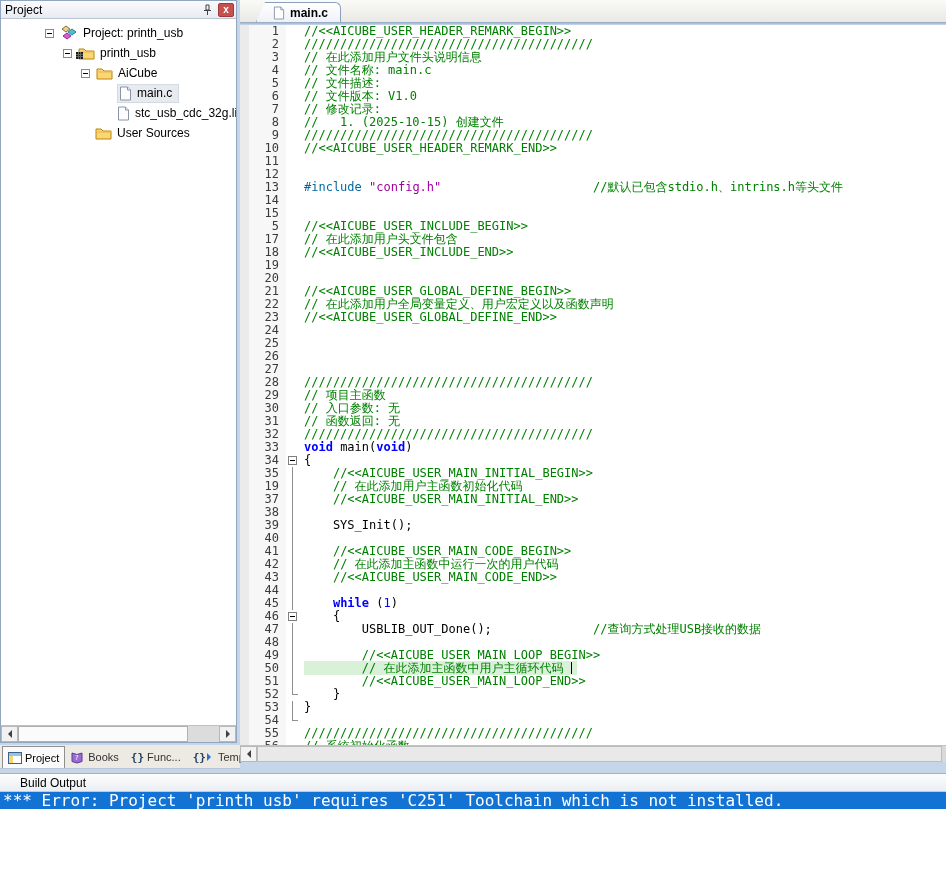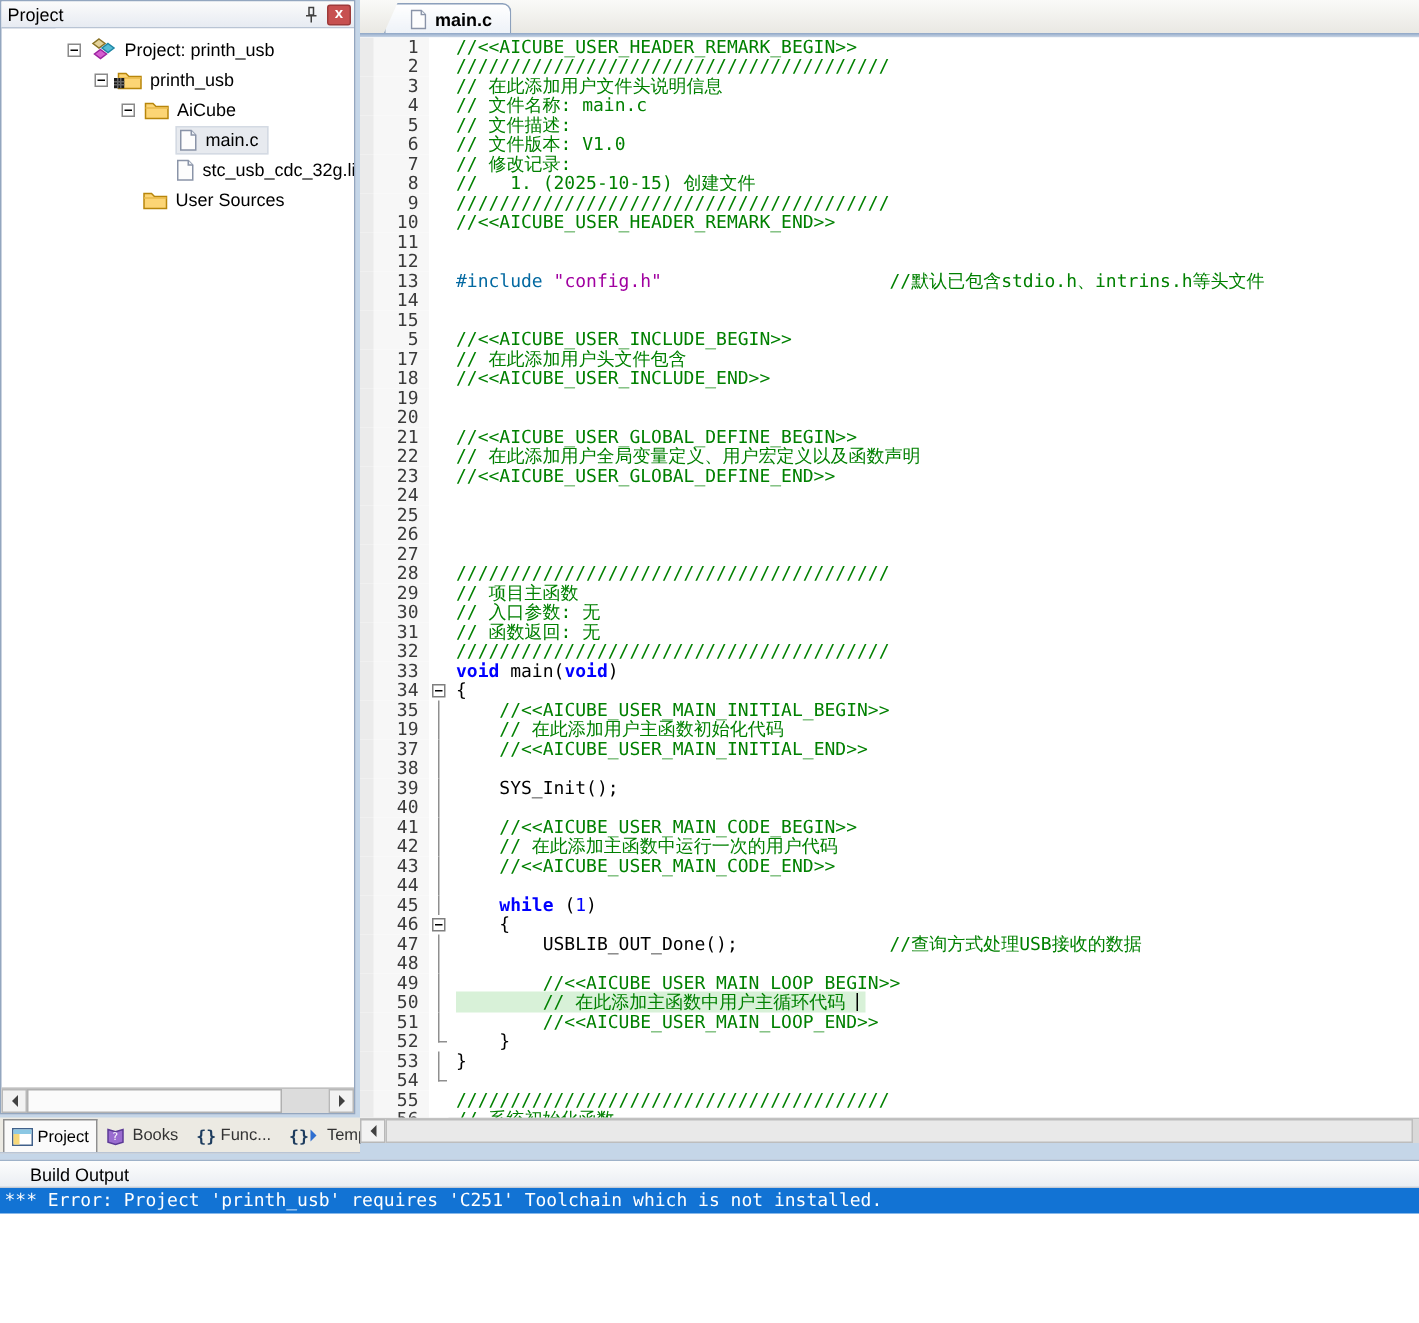--- a/index.html
+++ b/index.html
@@ -115,21 +115,21 @@
     background: #fff; border-top: 1px solid #9fb2c9; display: flex; flex-direction: column;
   }
   .build-title {
     height: 18px; flex: 0 0 18px; background: linear-gradient(#fdfdfd,#eaeef3);
     border-bottom: 1px solid #c3cbd6; font-size: 12px; color: #000;
     display: flex; align-items: center; padding-left: 20px;
   }
   .build-body { flex: 1; background: #fff; }
   .err-line {
     height: 17px; line-height: 17px; background: #1273d4; color: #ffffff;
-    font-family: "DejaVu Sans Mono", monospace; font-size: 12px; white-space: pre; padding-left: 3px;
+    font-family: "DejaVu Sans Mono", monospace; font-size: 16px; white-space: pre; padding-left: 3px;
   }
 </style>
 </head>
 <body>
 
 <div id="sidebar">
   <div class="side-title">
     <span class="side-title-text">Project</span>
     <span class="pin-btn">
       <svg width="11" height="12" viewBox="0 0 11 12">

